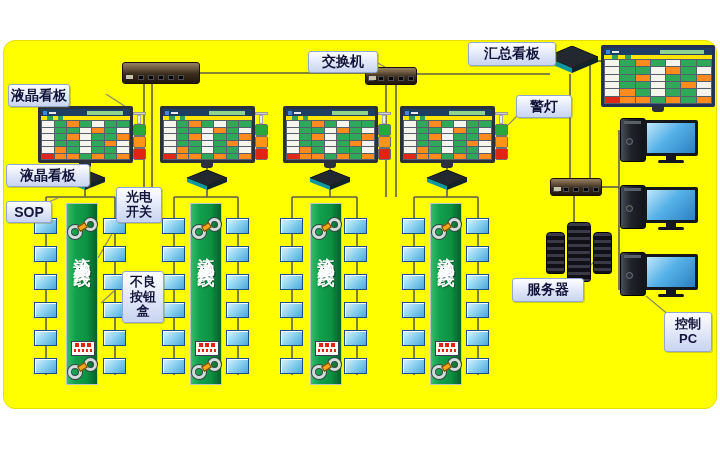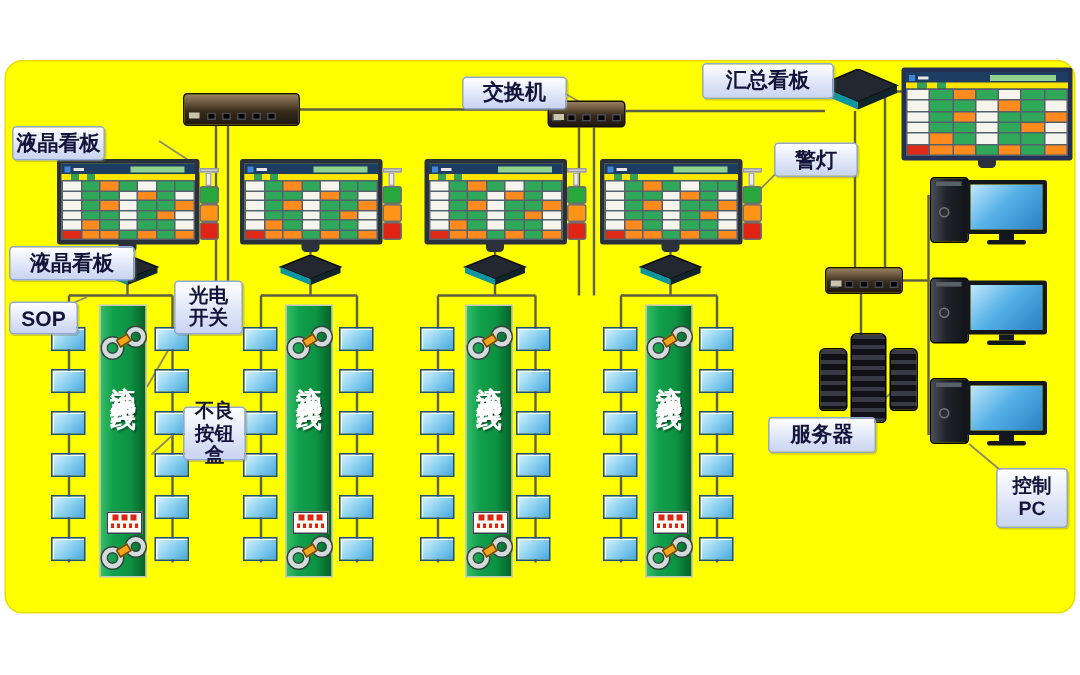--- a/index.html
+++ b/index.html
@@ -686,21 +686,21 @@
 <div class="lbl" style="left:6px;top:164px;width:84px;height:23px;">
     <span>液晶看板</span>
   </div>
 <div class="lbl" style="left:6px;top:201px;width:46px;height:22px;">
     <span>SOP</span>
   </div>
 <div class="lbl small" style="left:116px;top:187px;width:46px;height:36px;">
     <span class="pre">光电
 开关</span>
   </div>
-<div class="lbl small" style="left:122px;top:271px;width:42px;height:36px;">
+<div class="lbl small" style="left:122px;top:271px;width:42px;height:52px;">
     <span class="pre">不良
 按钮
 盒</span>
   </div>
 <div class="lbl" style="left:308px;top:51px;width:70px;height:22px;">
     <span>交换机</span>
   </div>
 <div class="lbl" style="left:468px;top:42px;width:88px;height:24px;">
     <span>汇总看板</span>
   </div>

